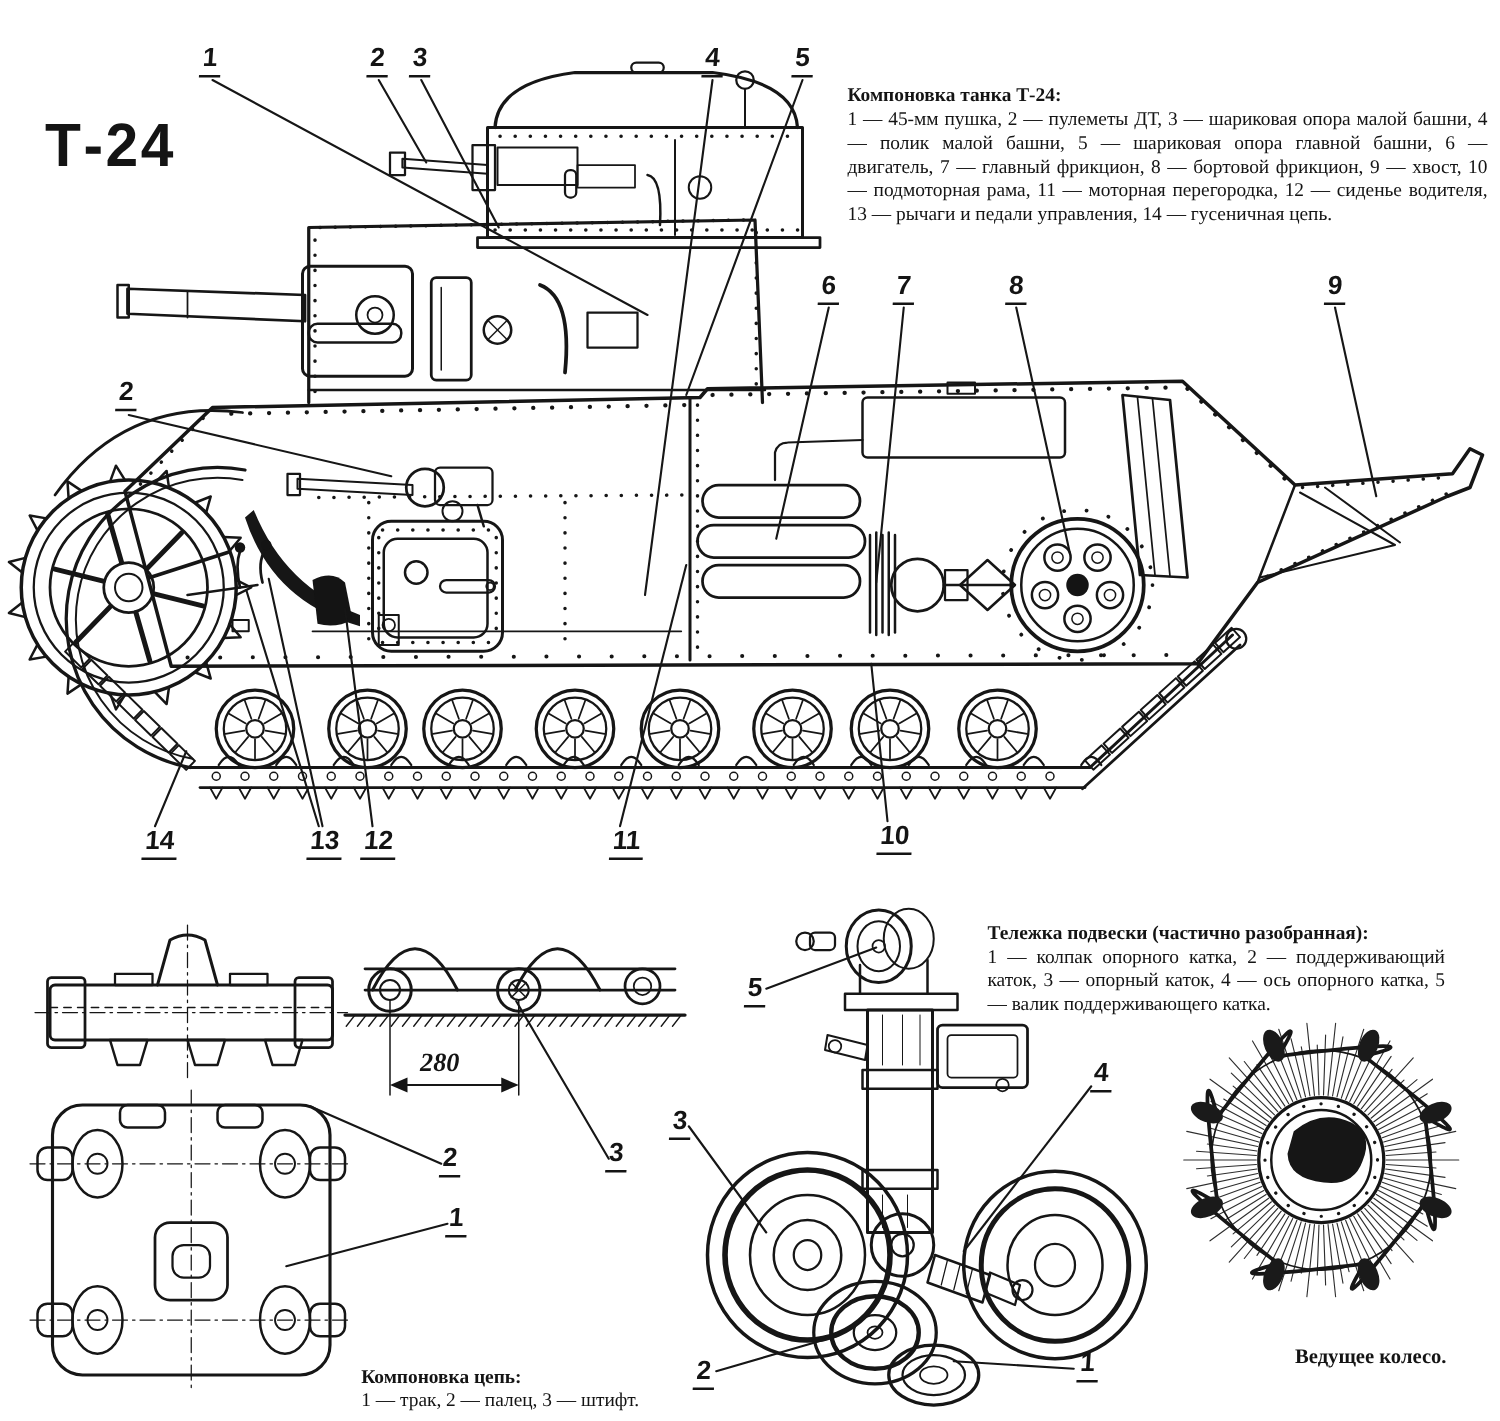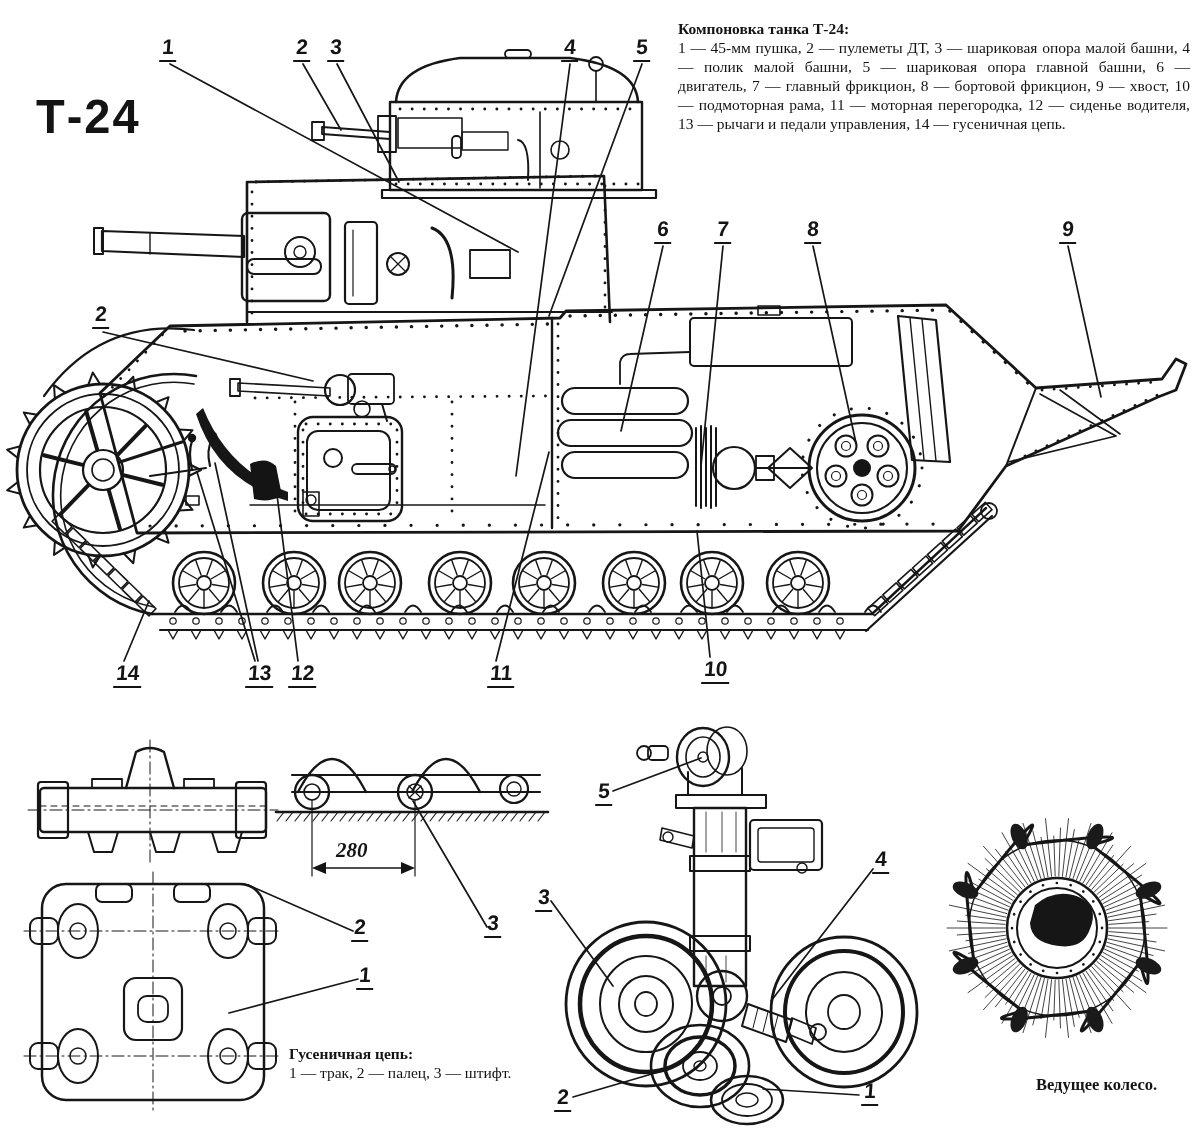--- a/index.html
+++ b/index.html
@@ -3,21 +3,21 @@
 <meta charset="utf-8">
 <style>
   html,body{margin:0;padding:0;background:#888;}
   .stage{position:relative;width:1200px;height:1137px;background:#ffffff;overflow:hidden;
          font-family:"Liberation Serif",serif;color:#141414;}
   svg{position:absolute;left:0;top:0;}
   .labels{position:absolute;left:0;top:0;width:100%;height:100%;}
   .page-title{position:absolute;left:36px;top:88px;
       font-family:"Liberation Sans",sans-serif;font-weight:900;font-size:47px;
       letter-spacing:2px;transform:scaleY(1.04);}
-  .legend{position:absolute;font-size:15.5px;line-height:1.22;text-align:justify;}
+  .legend{position:absolute;font-size:15.5px;line-height:1.22;text-align:justify;margin-top:48px;}
   .legend b{display:block;font-weight:bold;text-align:left;}
   .caption{position:absolute;font-weight:bold;font-size:16.5px;}
   .callout{position:absolute;font-family:"Liberation Sans",sans-serif;font-weight:700;
       font-size:21px;line-height:1;color:#141414;border-bottom:2.5px solid #141414;
       padding:0 3px 3px 2px;transform:skewX(-4deg);}
   .dim{position:absolute;font-style:italic;font-weight:bold;font-size:21px;}
   .axis{stroke-dasharray:12 4 2 4;stroke-width:1;}
   .riv{stroke-dasharray:0.1 15;stroke-width:3.4;stroke-linecap:round;}
   .riv2{stroke-dasharray:0.1 12;stroke-width:2.8;stroke-linecap:round;}
 </style>
@@ -710,23 +710,27 @@
 </svg>
 
 <div class="labels">
   <div class="page-title">Т-24</div>
 
   <div class="legend" style="left:678px;top:20px;width:512px">
     <b>Компоновка танка Т-24:</b>
     <span>1 — 45-мм пушка, 2 — пулеметы ДТ, 3 — шариковая опора малой башни, 4 — полик малой башни, 5 — шариковая опора главной башни, 6 — двигатель, 7 — главный фрикцион, 8 — бортовой фрикцион, 9 — хвост, 10 — подмоторная рама, 11 — моторная перегородка, 12 — сиденье водителя, 13 — рычаги и педали управления, 14 — гусеничная цепь.</span>
   </div>
 
+  <div class="legend" style="left:790px;top:690px;width:366px">
+    <b>Тележка подвески (частично разобранная):</b>
+    <span>1 — колпак опорного катка, 2 — поддерживающий каток, 3 — опорный каток, 4 — ось опорного катка, 5 — валик поддерживающего катка.</span>
+  </div>
 
   <div class="legend" style="left:289px;top:1045px;width:243px">
-    <b>Гусеничная цепь:</b>
+    <b>Компоновка цепь:</b>
     <span>1 — трак, 2 — палец, 3 — штифт.</span>
   </div>
 
   <div class="caption" style="left:1036px;top:1075px">Ведущее колесо.</div>
 
   <div class="dim" style="left:336px;top:838px">280</div>
 
   <div id="callouts">
         <div class="callout" style="left: 160px; top: 36px;">1</div>
         <div class="callout" style="left: 294px; top: 36px;">2</div>

